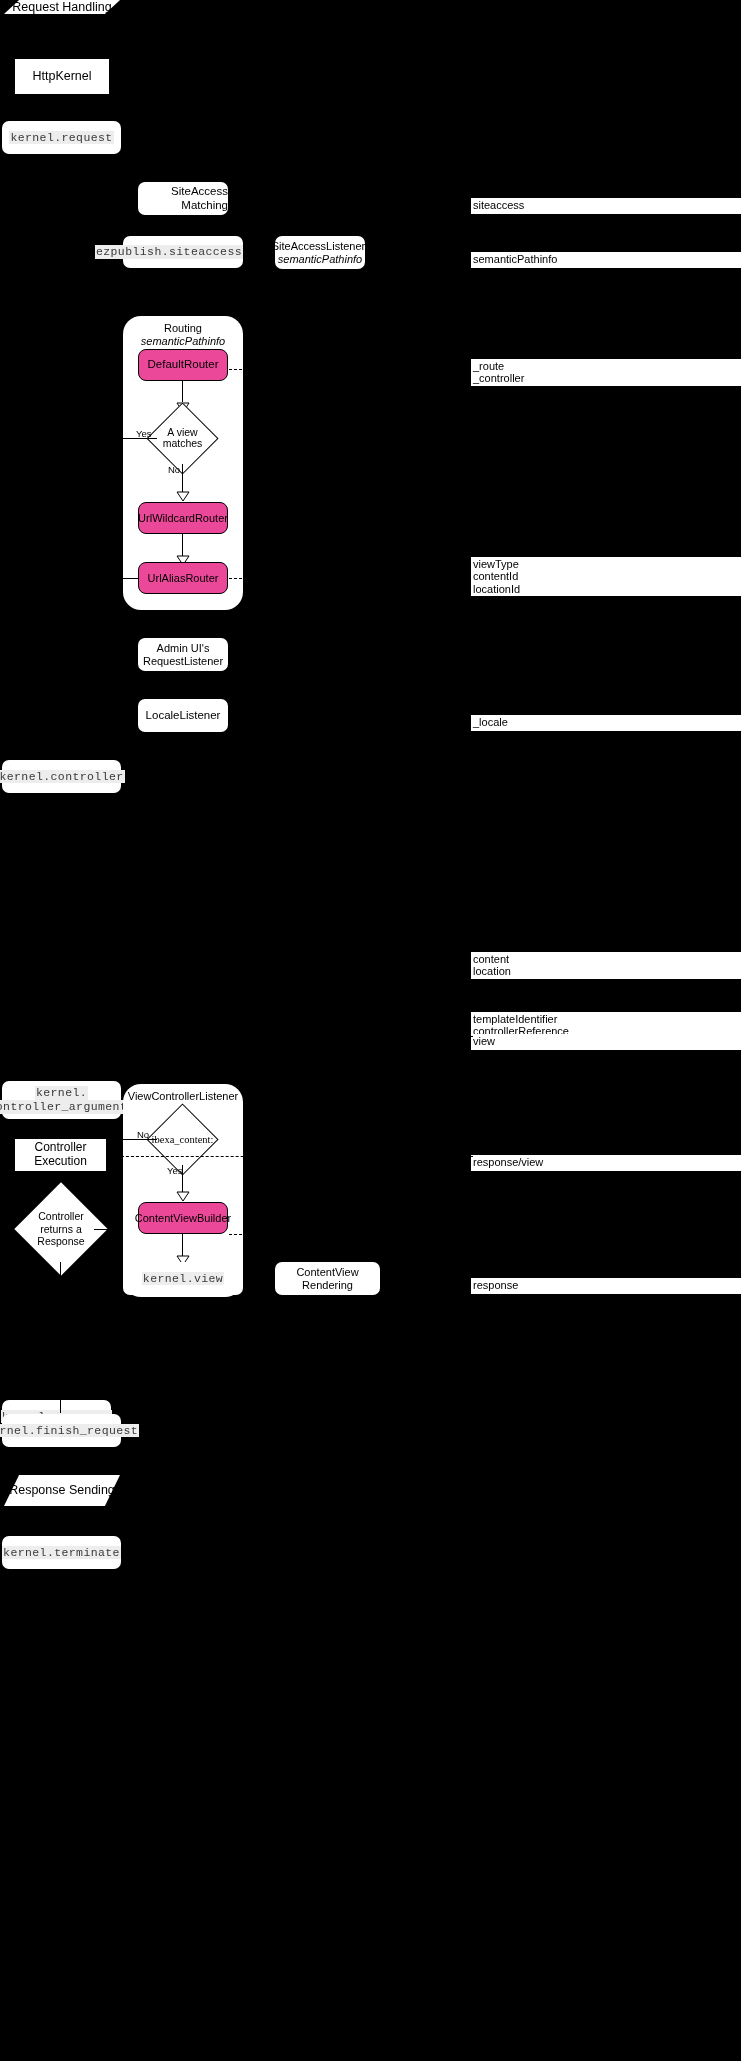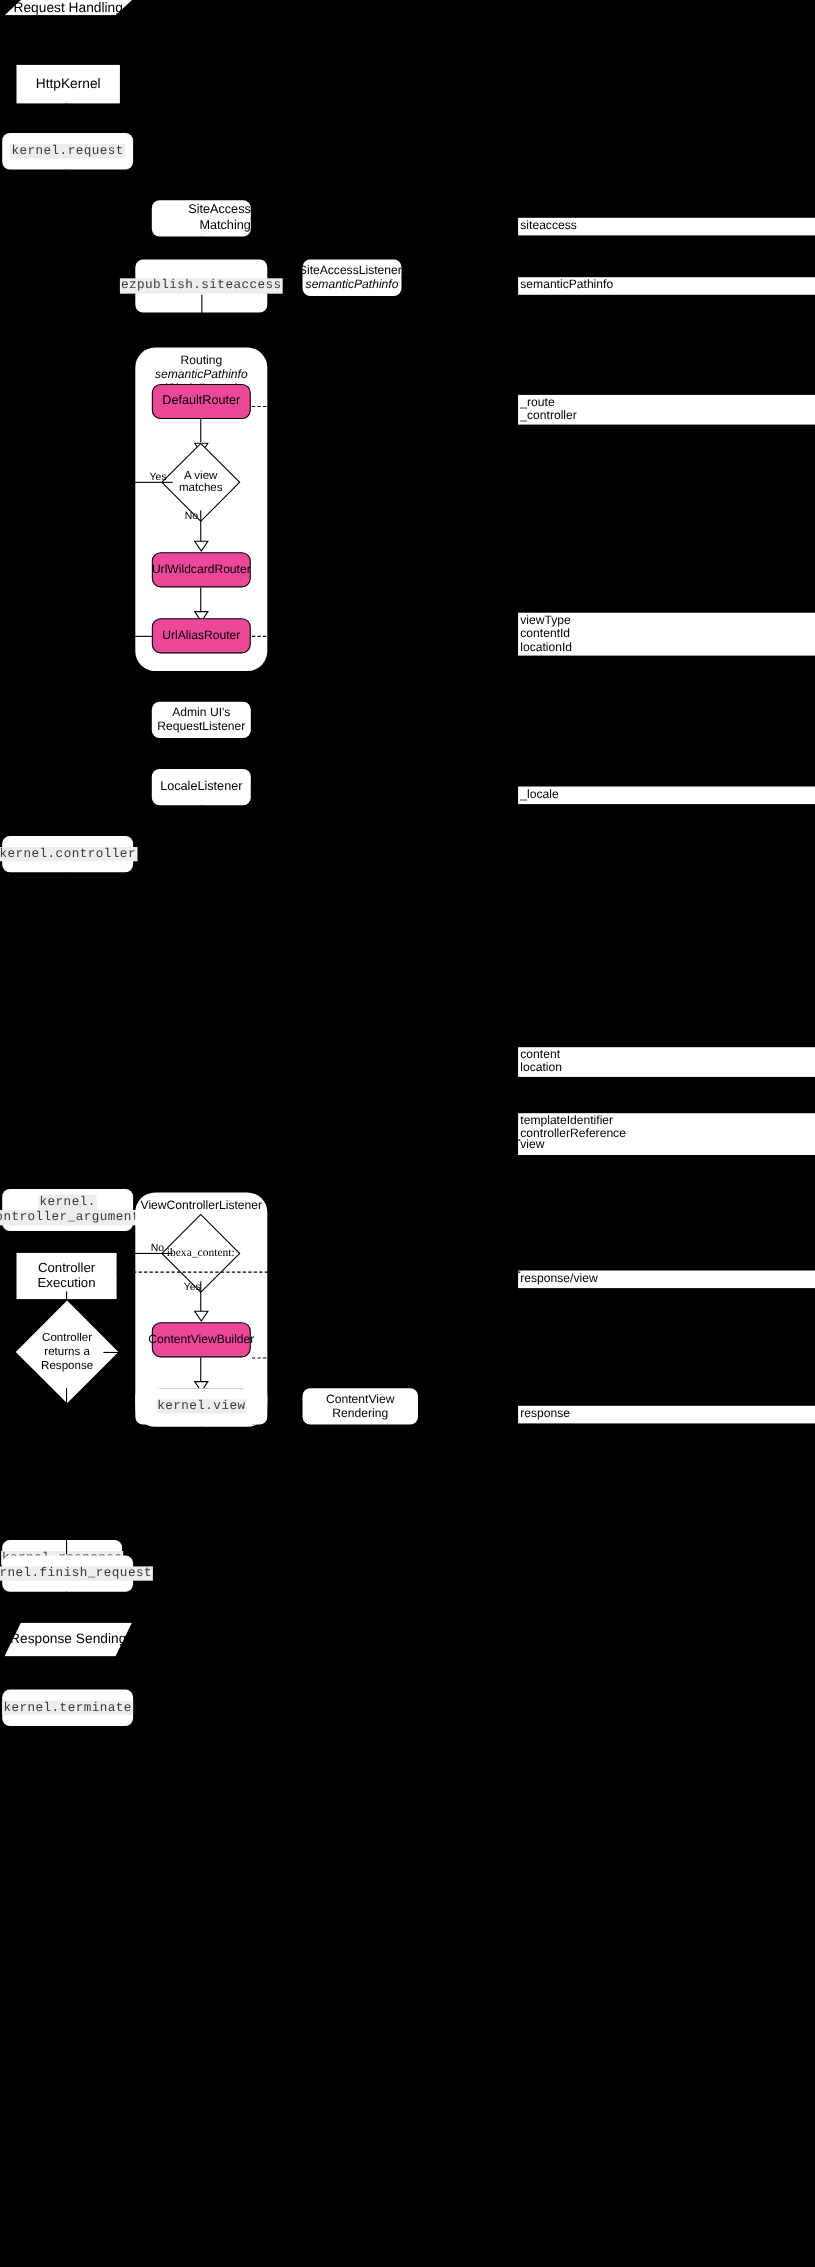--- a/index.html
+++ b/index.html
@@ -95,21 +95,21 @@
   <div class="ln vline" style="left:60px;top:184px;height:576px;"></div>
   <div class="ln vline" style="left:60px;top:793px;height:291px;"></div>
 
   <div class="node evt" style="left:2px;top:1081px;width:119px;height:38px;flex-direction:column;line-height:1.25;">
     <span>kernel.</span>
     <span>controller_arguments</span>
   </div>
 
   <div class="ln vline" style="left:60px;top:1119px;height:20px;"></div>
 
-  <div class="node rect" style="left:15px;top:1139px;width:91px;height:42px;font-size:12px;">
+  <div class="node rect" style="left:15px;top:1139px;width:91px;height:32px;font-size:12px;">
     <span>Controller Execution</span>
   </div>
 
   <div class="ln vline" style="left:60px;top:1174px;height:20px;"></div>
 
   <div class="dia-solid" style="left:28px;top:1196px;width:66px;height:66px;font-size:10.5px;">
     <div class="sh"></div>
     <div class="tx">
       <div>Controller</div>
       <div>returns a</div>
@@ -144,21 +144,21 @@
   <div class="node evt" style="left:2px;top:1536px;width:119px;height:33px;">
     <span>kernel.terminate</span>
   </div>
 
   <div class="node rbox" style="left:138px;top:182px;width:90px;height:33px;font-size:11.5px;text-align:right;">
     <span>SiteAccess Matching</span>
   </div>
 
   <div class="ln vline" style="left:183px;top:215px;height:21px;"></div>
 
-  <div class="node evt" style="left:123px;top:236px;width:120px;height:48px;">
+  <div class="node evt" style="left:123px;top:236px;width:120px;height:32px;justify-content:flex-end;">
     <span>ezpublish.siteaccess</span>
   </div>
 
   <div class="ln vline" style="left:183px;top:268px;height:48px;"></div>
 
   <div class="container" style="left:123px;top:316px;width:120px;height:294px;">
     <div class="ctitle" style="top:6px;font-size:11px;">
       <span>Routing </span><i>semanticPathinfo</i><br>
       <span>(ChainRouter)</span>
     </div>

